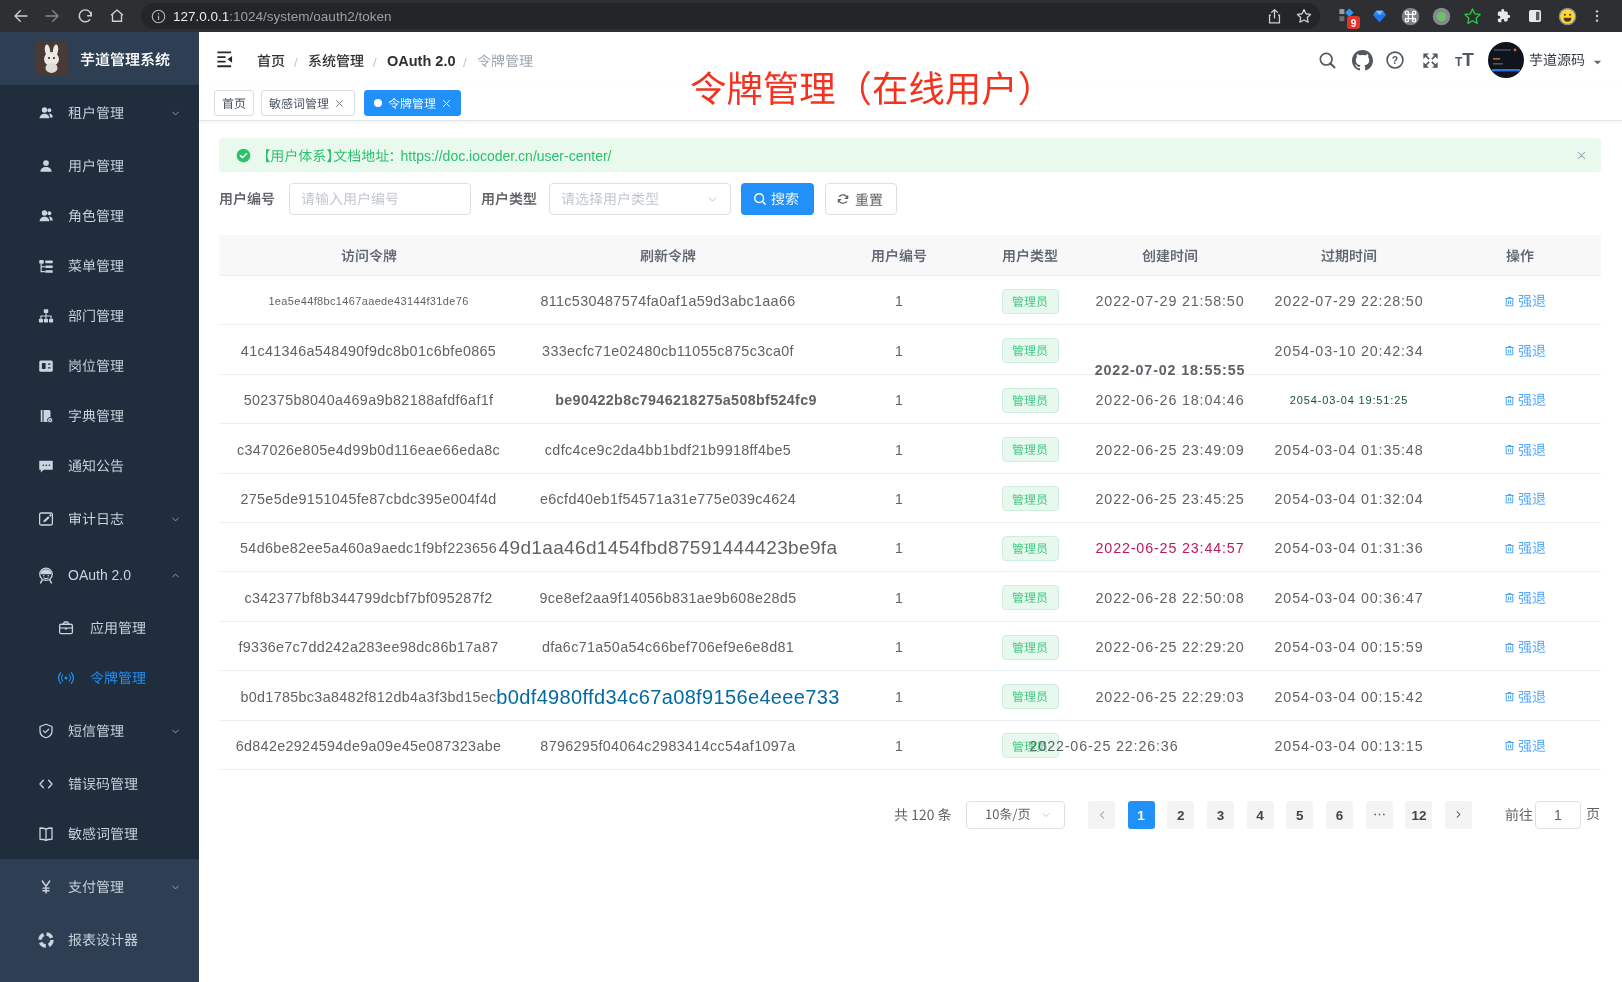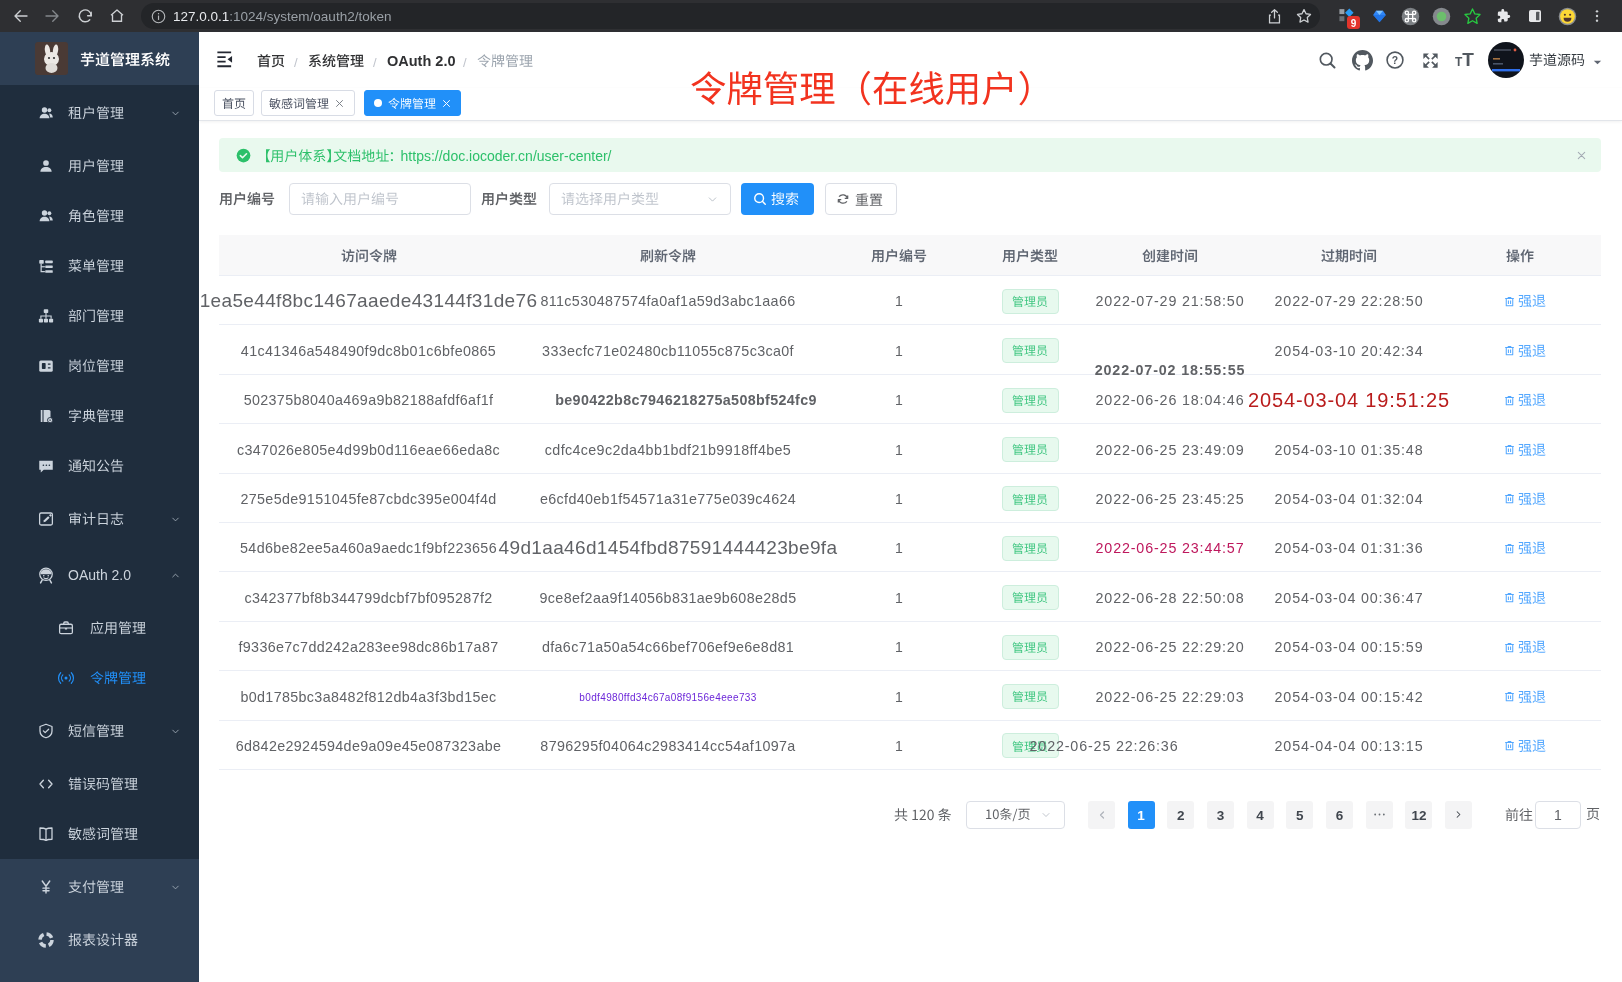--- a/index.html
+++ b/index.html
@@ -699,21 +699,21 @@
       <use href="#g94" x="3000"></use>
     </g>
   </svg>
 <svg class="tr" style="left:1505.5px;top:261.3px;" width="1" height="1">
     <g transform="scale(0.014000,-0.014000)" fill="#5f6672">
       <use href="#g97"></use>
       <use href="#g98" x="1000"></use>
     </g>
   </svg>
 <div class="abs" style="left:219px;top:276px;width:1382px;height:49.4px;border-bottom:1px solid #ebeef5"></div>
-<div class="lat" style="left:368.5px;transform:translate(-50%,-50%);top:301.3px;font-size:19px;color:#606266;font-weight:400;letter-spacing:0.35px;">1ea5e44f8bc1467aaede43144f31de76</div>
+<div class="lat" style="left:368.5px;transform:translate(-50%,-50%);top:301.3px;font-size:11px;color:#606266;font-weight:400;letter-spacing:0.35px;">1ea5e44f8bc1467aaede43144f31de76</div>
 <div class="lat" style="left:668px;transform:translate(-50%,-50%);top:301.3px;font-size:14.3px;color:#606266;font-weight:400;letter-spacing:0.35px;">811c530487574fa0af1a59d3abc1aa66</div>
 <div class="lat" style="left:899px;transform:translate(-50%,-50%);top:301.3px;font-size:14px;color:#606266;font-weight:400;">1</div>
 <div class="abs" style="left:1001.5px;top:288.8px;width:57px;height:25px;background:#e7f9ee;border:1px solid #cdeedd;border-radius:4px"></div>
 <svg class="tr" style="left:1012.0px;top:305.9px;" width="1" height="1">
     <g transform="scale(0.012000,-0.012000)" fill="#3dc57f">
       <use href="#g8"></use>
       <use href="#g9" x="1000"></use>
       <use href="#g99" x="2000"></use>
     </g>
   </svg>
@@ -757,21 +757,21 @@
 <div class="lat" style="left:899px;transform:translate(-50%,-50%);top:400.1px;font-size:14px;color:#606266;font-weight:400;">1</div>
 <div class="abs" style="left:1001.5px;top:387.6px;width:57px;height:25px;background:#e7f9ee;border:1px solid #cdeedd;border-radius:4px"></div>
 <svg class="tr" style="left:1012.0px;top:404.7px;" width="1" height="1">
     <g transform="scale(0.012000,-0.012000)" fill="#3dc57f">
       <use href="#g8"></use>
       <use href="#g9" x="1000"></use>
       <use href="#g99" x="2000"></use>
     </g>
   </svg>
 <div class="lat" style="left:1170px;transform:translate(-50%,-50%);top:400.1px;font-size:14.3px;color:#606266;font-weight:400;letter-spacing:0.85px;">2022-06-26 18:04:46</div>
-<div class="lat" style="left:1349px;transform:translate(-50%,-50%);top:400.1px;font-size:20px;color:#b91c1c;font-weight:400;letter-spacing:0.85px;">2054-03-04 19:51:25</div>
+<div class="lat" style="left:1349px;transform:translate(-50%,-50%);top:400.1px;font-size:11px;color:#14532d;font-weight:400;letter-spacing:0.85px;">2054-03-04 19:51:25</div>
 <svg class="ic" style="left:1502.5px;top:393.6px" width="13" height="13" viewBox="0 0 24 24">
     <path d="M4 6.5h16M9.5 6.5V4.5h5v2M6 6.5V20h12V6.5M10 10v6.5M14 10v6.5" stroke="#54a8ff" stroke-width="1.9" fill="none" stroke-linejoin="round"></path>
   </svg>
 <svg class="tr" style="left:1518.0px;top:405.1px;" width="1" height="1">
     <g transform="scale(0.014000,-0.014000)" fill="#54a8ff">
       <use href="#g100"></use>
       <use href="#g101" x="1000"></use>
     </g>
   </svg>
 <div class="abs" style="left:219px;top:424.2px;width:1382px;height:49.4px;border-bottom:1px solid #ebeef5"></div>
@@ -780,21 +780,21 @@
 <div class="lat" style="left:899px;transform:translate(-50%,-50%);top:449.5px;font-size:14px;color:#606266;font-weight:400;">1</div>
 <div class="abs" style="left:1001.5px;top:437px;width:57px;height:25px;background:#e7f9ee;border:1px solid #cdeedd;border-radius:4px"></div>
 <svg class="tr" style="left:1012.0px;top:454.1px;" width="1" height="1">
     <g transform="scale(0.012000,-0.012000)" fill="#3dc57f">
       <use href="#g8"></use>
       <use href="#g9" x="1000"></use>
       <use href="#g99" x="2000"></use>
     </g>
   </svg>
 <div class="lat" style="left:1170px;transform:translate(-50%,-50%);top:449.5px;font-size:14.3px;color:#606266;font-weight:400;letter-spacing:0.85px;">2022-06-25 23:49:09</div>
-<div class="lat" style="left:1349px;transform:translate(-50%,-50%);top:449.5px;font-size:14.3px;color:#606266;font-weight:400;letter-spacing:0.85px;">2054-03-10 01:35:48</div>
+<div class="lat" style="left:1349px;transform:translate(-50%,-50%);top:449.5px;font-size:14.3px;color:#606266;font-weight:400;letter-spacing:0.85px;">2054-03-04 01:35:48</div>
 <svg class="ic" style="left:1502.5px;top:443px" width="13" height="13" viewBox="0 0 24 24">
     <path d="M4 6.5h16M9.5 6.5V4.5h5v2M6 6.5V20h12V6.5M10 10v6.5M14 10v6.5" stroke="#54a8ff" stroke-width="1.9" fill="none" stroke-linejoin="round"></path>
   </svg>
 <svg class="tr" style="left:1518.0px;top:454.5px;" width="1" height="1">
     <g transform="scale(0.014000,-0.014000)" fill="#54a8ff">
       <use href="#g100"></use>
       <use href="#g101" x="1000"></use>
     </g>
   </svg>
 <div class="abs" style="left:219px;top:473.6px;width:1382px;height:49.4px;border-bottom:1px solid #ebeef5"></div>
@@ -884,21 +884,21 @@
     <path d="M4 6.5h16M9.5 6.5V4.5h5v2M6 6.5V20h12V6.5M10 10v6.5M14 10v6.5" stroke="#54a8ff" stroke-width="1.9" fill="none" stroke-linejoin="round"></path>
   </svg>
 <svg class="tr" style="left:1518.0px;top:652.1px;" width="1" height="1">
     <g transform="scale(0.014000,-0.014000)" fill="#54a8ff">
       <use href="#g100"></use>
       <use href="#g101" x="1000"></use>
     </g>
   </svg>
 <div class="abs" style="left:219px;top:671.2px;width:1382px;height:49.4px;border-bottom:1px solid #ebeef5"></div>
 <div class="lat" style="left:368.5px;transform:translate(-50%,-50%);top:696.5px;font-size:14.3px;color:#606266;font-weight:400;letter-spacing:0.35px;">b0d1785bc3a8482f812db4a3f3bd15ec</div>
-<div class="lat" style="left:668px;transform:translate(-50%,-50%);top:696.5px;font-size:10px;color:#6d28d9;font-weight:400;letter-spacing:0.35px;">b0df4980ffd34c67a08f9156e4eee733</div>
+<div class="lat" style="left:668px;transform:translate(-50%,-50%);top:696.5px;font-size:20px;color:#0369a1;font-weight:400;letter-spacing:0.35px;">b0df4980ffd34c67a08f9156e4eee733</div>
 <div class="lat" style="left:899px;transform:translate(-50%,-50%);top:696.5px;font-size:14px;color:#606266;font-weight:400;">1</div>
 <div class="abs" style="left:1001.5px;top:684px;width:57px;height:25px;background:#e7f9ee;border:1px solid #cdeedd;border-radius:4px"></div>
 <svg class="tr" style="left:1012.0px;top:701.1px;" width="1" height="1">
     <g transform="scale(0.012000,-0.012000)" fill="#3dc57f">
       <use href="#g8"></use>
       <use href="#g9" x="1000"></use>
       <use href="#g99" x="2000"></use>
     </g>
   </svg>
 <div class="lat" style="left:1170px;transform:translate(-50%,-50%);top:696.5px;font-size:14.3px;color:#606266;font-weight:400;letter-spacing:0.85px;">2022-06-25 22:29:03</div>
@@ -918,21 +918,21 @@
 <div class="lat" style="left:899px;transform:translate(-50%,-50%);top:745.9px;font-size:14px;color:#606266;font-weight:400;">1</div>
 <div class="abs" style="left:1001.5px;top:733.4px;width:57px;height:25px;background:#e7f9ee;border:1px solid #cdeedd;border-radius:4px"></div>
 <svg class="tr" style="left:1012.0px;top:750.5px;" width="1" height="1">
     <g transform="scale(0.012000,-0.012000)" fill="#3dc57f">
       <use href="#g8"></use>
       <use href="#g9" x="1000"></use>
       <use href="#g99" x="2000"></use>
     </g>
   </svg>
 <div class="lat" style="left:1104px;transform:translate(-50%,-50%);top:745.9px;font-size:14.3px;color:#606266;font-weight:400;letter-spacing:0.85px;">2022-06-25 22:26:36</div>
-<div class="lat" style="left:1349px;transform:translate(-50%,-50%);top:745.9px;font-size:14.3px;color:#606266;font-weight:400;letter-spacing:0.85px;">2054-04-04 00:13:15</div>
+<div class="lat" style="left:1349px;transform:translate(-50%,-50%);top:745.9px;font-size:14.3px;color:#606266;font-weight:400;letter-spacing:0.85px;">2054-03-04 00:13:15</div>
 <svg class="ic" style="left:1502.5px;top:739.4px" width="13" height="13" viewBox="0 0 24 24">
     <path d="M4 6.5h16M9.5 6.5V4.5h5v2M6 6.5V20h12V6.5M10 10v6.5M14 10v6.5" stroke="#54a8ff" stroke-width="1.9" fill="none" stroke-linejoin="round"></path>
   </svg>
 <svg class="tr" style="left:1518.0px;top:750.9px;" width="1" height="1">
     <g transform="scale(0.014000,-0.014000)" fill="#54a8ff">
       <use href="#g100"></use>
       <use href="#g101" x="1000"></use>
     </g>
   </svg>
 <svg class="tr" style="left:894.0px;top:819.8px;" width="1" height="1">

